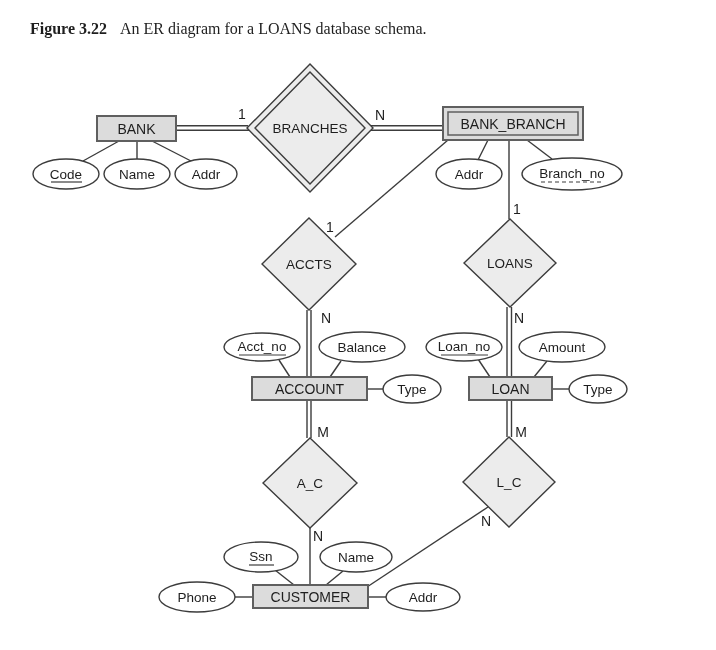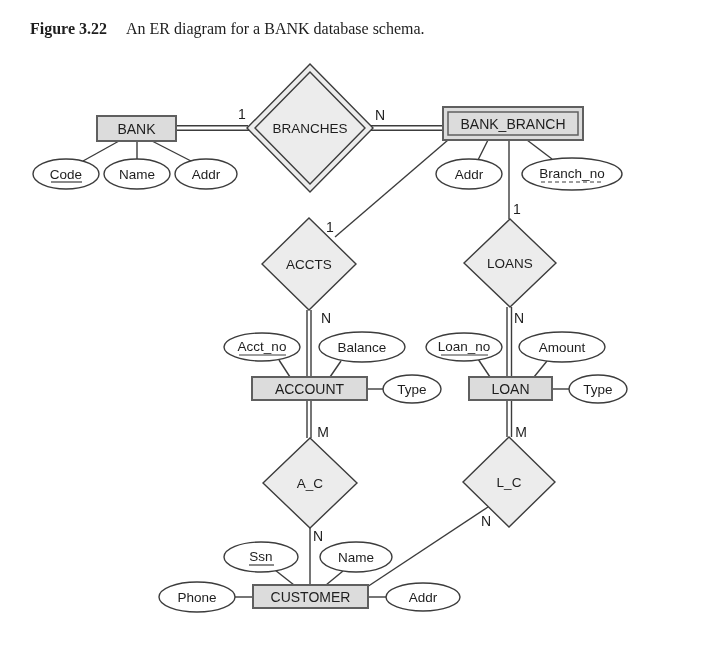--- a/index.html
+++ b/index.html
@@ -13,21 +13,21 @@
   }
   .figure-title {
     position: absolute;
     left: 30px;
     top: 20px;
     font-family: "Liberation Serif", serif;
     font-size: 16px;
     color: var(--text, #1e1e1e);
     white-space: nowrap;
   }
-  .figure-title .fig-label { font-weight: bold; margin-right: 19px; }
+  .figure-title .fig-label { font-weight: bold; margin-right: 13px; }
   svg { position: absolute; left: 0; top: 0; }
 
   .edge-line { stroke: var(--line, #3c3c3c); stroke-width: 1.4; fill: none; }
   .entity-box { fill: var(--entity-fill, #dcdcdc); stroke: #5f5f5f; stroke-width: 2; }
   .weak-inner { fill: none; stroke: #5f5f5f; stroke-width: 1.5; }
   .diamond { fill: var(--rel-fill, #ececec); stroke: #3c3c3c; stroke-width: 1.4; }
   .diamond-inner { fill: none; stroke: #3c3c3c; stroke-width: 1.4; }
   .attr-oval { fill: var(--attr-fill, #ffffff); stroke: #3c3c3c; stroke-width: 1.4; }
   .entity-label {
     font-family: "Liberation Sans", sans-serif;
@@ -51,21 +51,21 @@
   }
   .key-underline { stroke: #3c3c3c; stroke-width: 1.2; }
   .key-underline.dashed { stroke-dasharray: 4 3; }
 </style>
 </head>
 <body>
 
 <div class="page">
 
   <div class="figure-title">
-    <span class="fig-label">Figure 3.22</span><span>An ER diagram for a BANK database schema.</span>
+    <span class="fig-label">Figure 3.22</span><span>An ER diagram for a LOANS database schema.</span>
   </div>
 
   <svg width="716" height="650" viewBox="0 0 716 650">
 
     <g>
 
       <line class="edge-line" x1="176" y1="125.8" x2="248" y2="125.8"></line>
       <line class="edge-line" x1="176" y1="130.2" x2="252" y2="130.2"></line>
 
       <line class="edge-line" x1="371" y1="125.8" x2="443" y2="125.8"></line>

